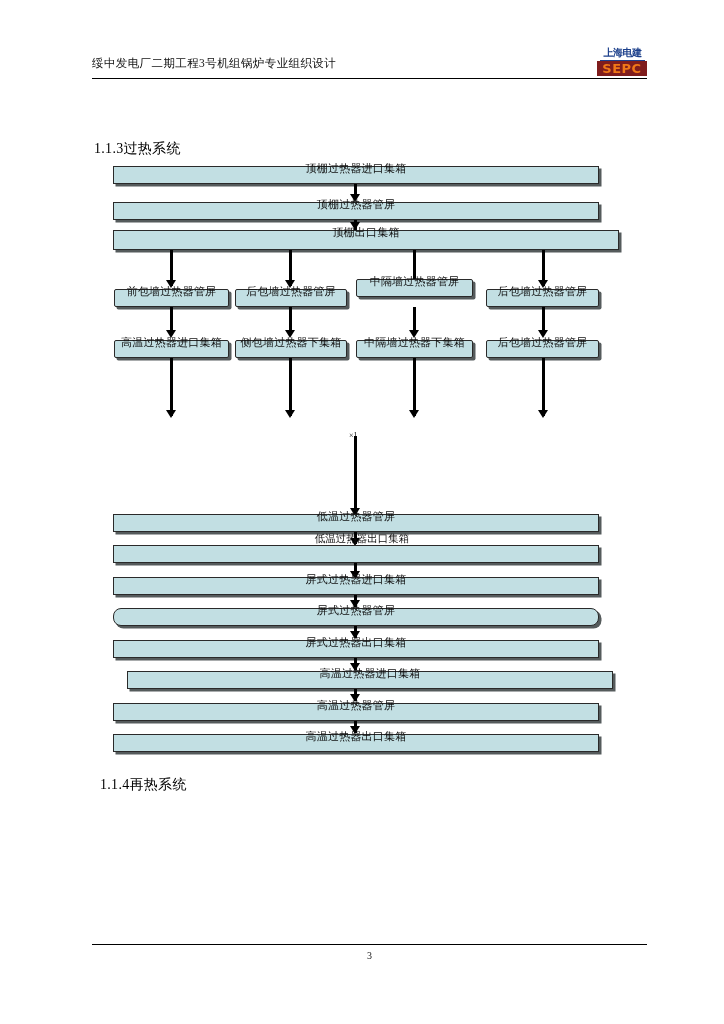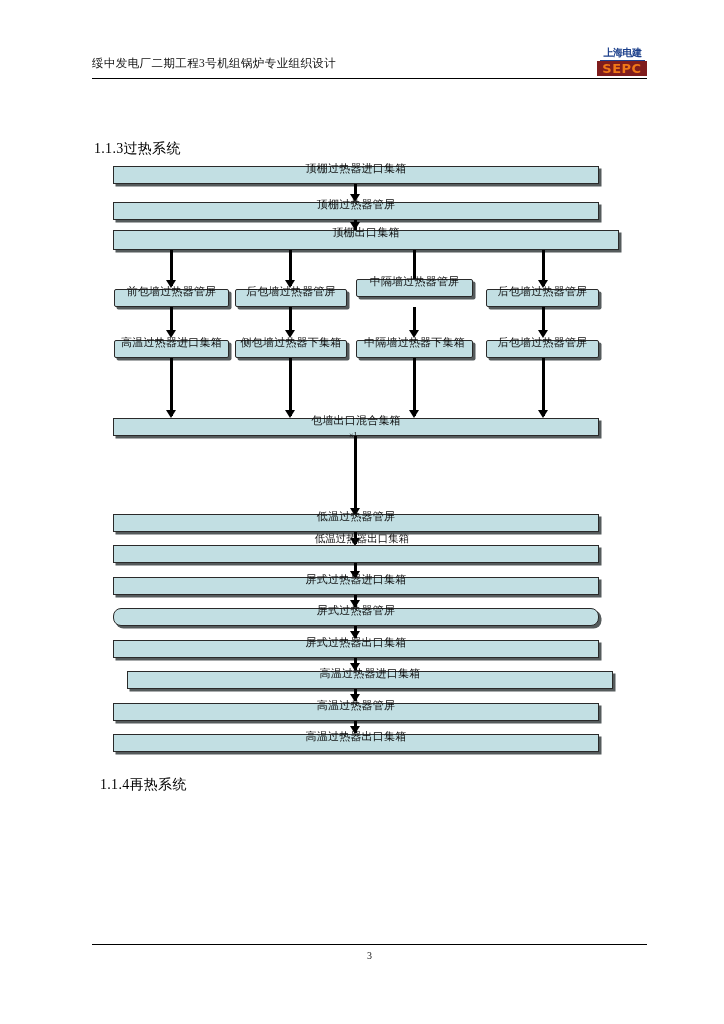--- a/index.html
+++ b/index.html
@@ -257,23 +257,20 @@
 
     <div class="conn" style="left:170px; top:358px; height:58px;"></div>
     <div class="arrow" style="left:166px; top:410px;"></div>
     <div class="conn" style="left:289px; top:358px; height:58px;"></div>
     <div class="arrow" style="left:285px; top:410px;"></div>
     <div class="conn" style="left:413px; top:358px; height:58px;"></div>
     <div class="arrow" style="left:409px; top:410px;"></div>
     <div class="conn" style="left:542px; top:358px; height:58px;"></div>
     <div class="arrow" style="left:538px; top:410px;"></div>
 
-    <div class="node" style="left:113px; top:418px; width:486px; height:18px;">
-      <div class="node-label">包墙出口混合集箱</div>
-    </div>
     <div class="tick-label" style="left:349px; top:431px;">×1</div>
 
     <div class="conn" style="left:354px; top:436px; height:82px;"></div>
     <div class="arrow" style="left:350px; top:508px;"></div>
 
     <div class="node" style="left:113px; top:514px; width:486px; height:18px;">
       <div class="node-label">低温过热器管屏</div>
     </div>
     <div class="conn" style="left:354px; top:532px; height:12px;"></div>
     <div class="arrow" style="left:350px; top:538px;"></div>

